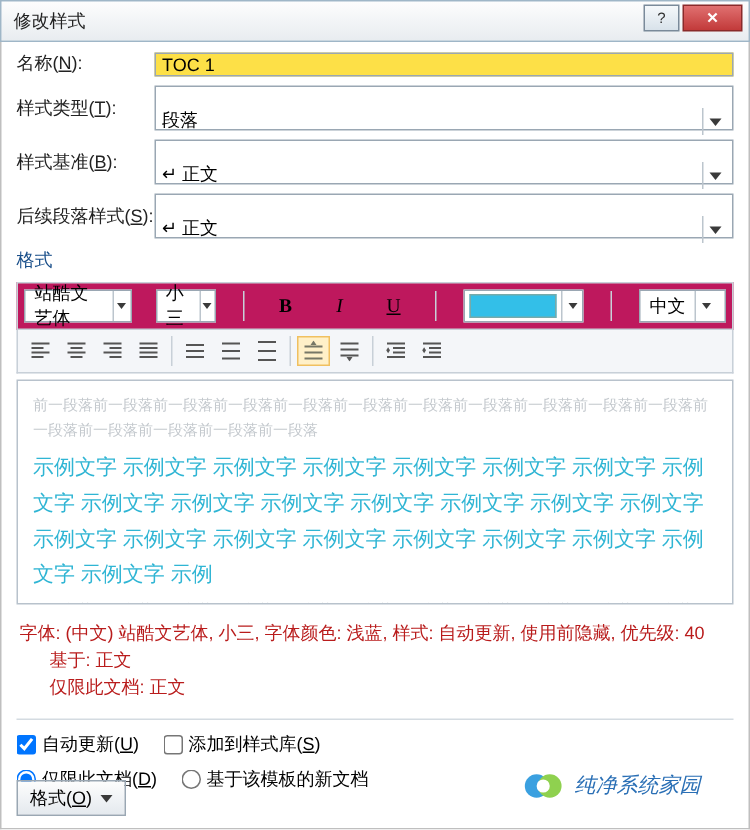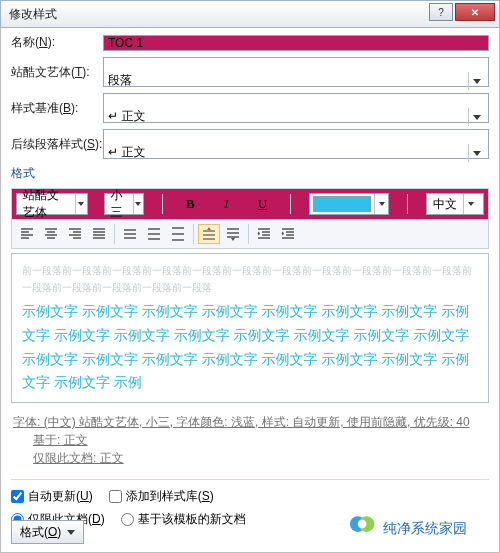--- a/index.html
+++ b/index.html
@@ -13,21 +13,21 @@
 .ctrl-close { background: linear-gradient(#e07070, #c23a3a); color: #fff; border-color: #8a2a2a; font-weight: bold; width: 40px; }
 
 .dlg-body { padding: 6px 10px 10px 10px; border: 1px solid #bfbfbf; border-top: none; height: 525px; position: relative; }
 
 .section-label { color: #1a4f8a; margin: 4px 0 6px 0; }
 
 .form-row { display: flex; align-items: center; margin-bottom: 6px; }
 .form-label { width: 92px; color: #222; }
 .form-field { flex: 1; }
 
-input[type=text].txt { width: 100%; height: 16px; border: 1px solid #9aa7b3; padding: 0 4px; background: #be185d; }
+input[type=text].txt { width: 100%; height: 16px; border: 1px solid #9aa7b3; padding: 0 4px; background: #fde047; }
 .select { width: 100%; height: 22px; border: 1px solid #9aa7b3; background: #fff; display: flex; align-items: flex-start; padding: 14px 4px; position: relative; }
 .select .val { flex: 1; }
 .select .caret { width: 16px; height: 18px; border-left: 1px solid #bcc5cd; display: flex; align-items: center; justify-content: center; }
 .select .caret::after { content: ""; border-left: 4px solid transparent; border-right: 4px solid transparent; border-top: 5px solid #3a3a3a; }
 
 .toolbar { border: 1px solid #c8d0d8; background: #be185d; padding: 4px; display: flex; align-items: center; gap: 16px; margin-top: 4px; }
 .tb-select { height: 22px; border: 1px solid #9aa7b3; background: #fff; display: flex; align-items: center; }
 .tb-select .val { padding: 0 6px; }
 .tb-select .caret { width: 14px; height: 20px; border-left: 1px solid #bcc5cd; display: flex; align-items: center; justify-content: center; }
 .tb-select .caret::after { content: ""; border-left: 3px solid transparent; border-right: 3px solid transparent; border-top: 4px solid #3a3a3a; }
@@ -47,35 +47,35 @@
 
 .toolbar2 { border: 1px solid #c8d0d8; border-top: none; background: #f4f6f9; padding: 4px; display: flex; align-items: center; gap: 2px; }
 .tbi { width: 22px; height: 20px; display: flex; align-items: center; justify-content: center; border: 1px solid transparent; cursor: pointer; }
 .tbi svg { width: 14px; height: 14px; }
 .tbi.highlighted { border: 1px solid #f0c060; background: #fff0c8; }
 
 .preview { border: 1px solid #b8c2cc; margin-top: 4px; height: 150px; background: #fff; padding: 8px 10px; overflow: hidden; }
 .prev-gray { color: #c4c9ce; font-size: 10px; line-height: 1.7; word-break: break-all; }
 .prev-sample { color: #2fb5d4; font-size: 14px; line-height: 1.7; padding: 4px 0; word-break: break-all; }
 
-.desc { margin-top: 6px; padding: 4px 2px; color: #737373; line-height: 1.5; text-decoration: underline; }
+.desc { margin-top: 6px; padding: 4px 2px; color: #b91c1c; line-height: 1.5; }
 .desc .indent { padding-left: 20px; }
 
 .hr-line { border: none; border-top: 1px solid #d4dbe1; margin: 8px 0; }
 
 .options { margin-top: 6px; }
 .opt-row { display: flex; align-items: center; gap: 16px; margin-bottom: 6px; }
 .chk, .rad { display: flex; align-items: center; gap: 4px; }
 .chk input, .rad input { width: 13px; height: 13px; }
 
 .footer { position: absolute; bottom: 8px; left: 10px; right: 22px; display: flex; align-items: center; }
 .format-btn { height: 24px; border: 1px solid #9aa7b3; background: linear-gradient(#fdfdfd,#e4e9ee); padding: 0 8px; display: flex; align-items: center; gap: 6px; }
 .format-btn .caret::after { content: ""; display: inline-block; border-left: 4px solid transparent; border-right: 4px solid transparent; border-top: 5px solid #3a3a3a; vertical-align: middle; }
 
-.watermark { position: absolute; right: 10px; bottom: 6px; display: flex; align-items: flex-end; gap: 6px; }
+.watermark { position: absolute; right: 10px; bottom: 6px; display: flex; align-items: center; gap: 6px; font-style: italic; }
 .wm-icon { width: 28px; height: 28px; }
 .wm-text { color: #2a6fb5; font-size: 14px; font-weight: 500; }
 
 .underline-key { text-decoration: underline; }
 </style>
 </head>
 <body>
 
 <div class="titlebar">
   <span class="title">修改样式</span>
@@ -87,21 +87,21 @@
 
 <div class="dlg-body">
 
 
   <div class="form-row">
     <div class="form-label"><span>名称(</span><span class="underline-key">N</span><span>):</span></div>
     <div class="form-field"><input type="text" class="txt" value="TOC 1" style=""></div>
   </div>
 
   <div class="form-row">
-    <div class="form-label"><span>站酷文艺体(</span><span class="underline-key">T</span><span>):</span></div>
+    <div class="form-label"><span>样式类型(</span><span class="underline-key">T</span><span>):</span></div>
     <div class="form-field">
       <div class="select">
         <span class="val">段落</span>
         <span class="caret"></span>
       </div>
     </div>
   </div>
 
   <div class="form-row">
     <div class="form-label"><span>样式基准(</span><span class="underline-key">B</span><span>):</span></div>

